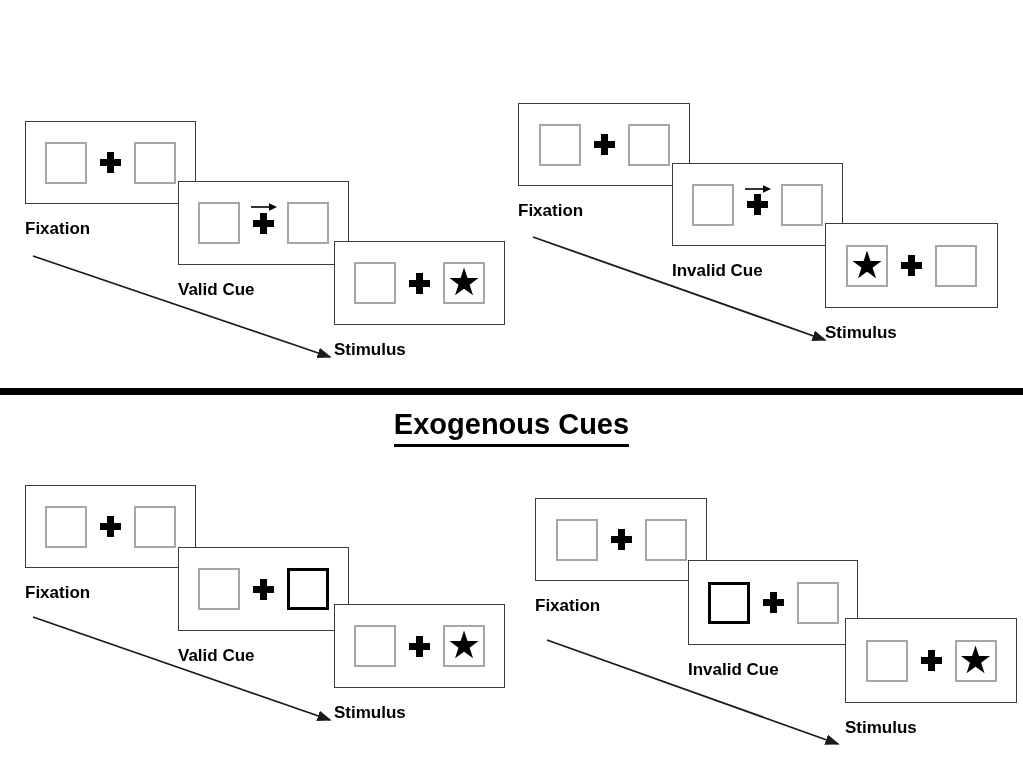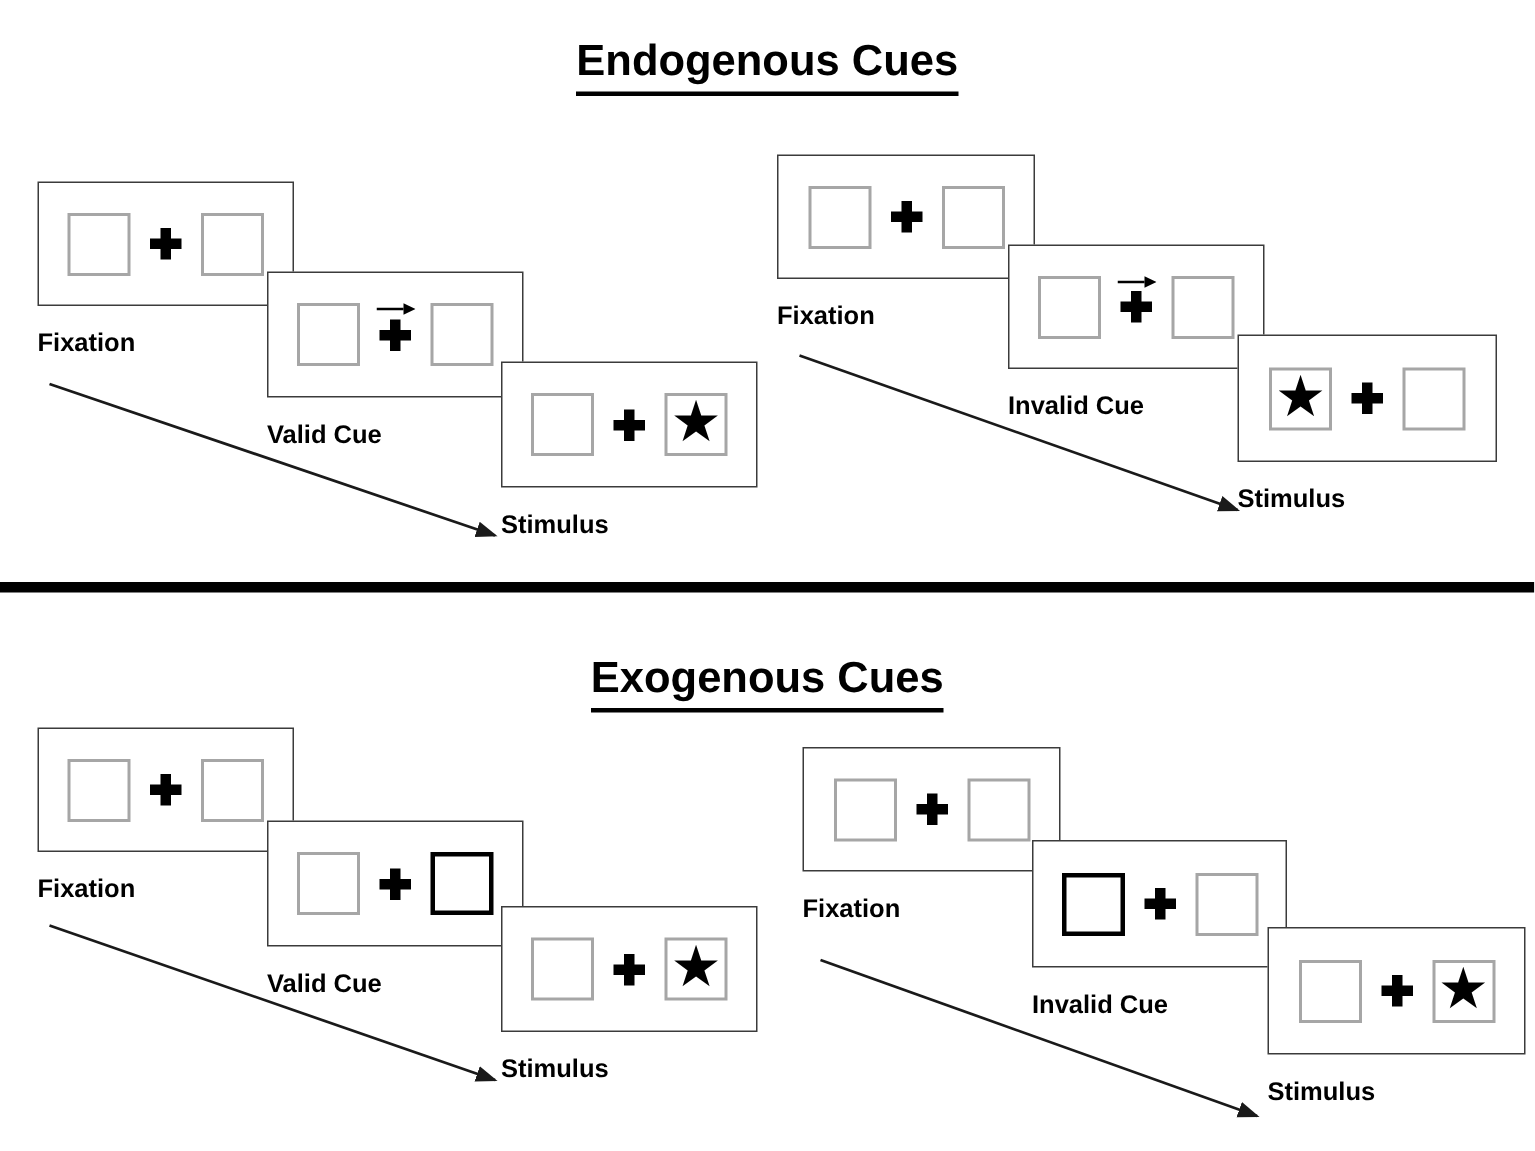--- a/index.html
+++ b/index.html
@@ -117,24 +117,21 @@
   }
   .z1 { z-index: 1; }
   .z2 { z-index: 2; }
   .z3 { z-index: 3; }
 </style>
 </head>
 <body>
 
 <div id="stage">
 
-  <div class="title" style="top:25px">
-    <span class="title-text">Endogenous Cues</span>
-  </div>
-  <div class="title" style="top:436px">
+  <div class="title" style="top:408px">
     <span class="title-text">Exogenous Cues</span>
   </div>
 
   <div class="divider"></div>
 
   <svg id="arrows-overlay" viewBox="0 0 1023 767">
     <defs>
       <marker id="ah" markerWidth="11" markerHeight="8" refX="7" refY="3" orient="auto" markerUnits="strokeWidth">
         <path d="M0,0 L8,3 L0,6 z" fill="#1a1a1a"></path>
       </marker>

